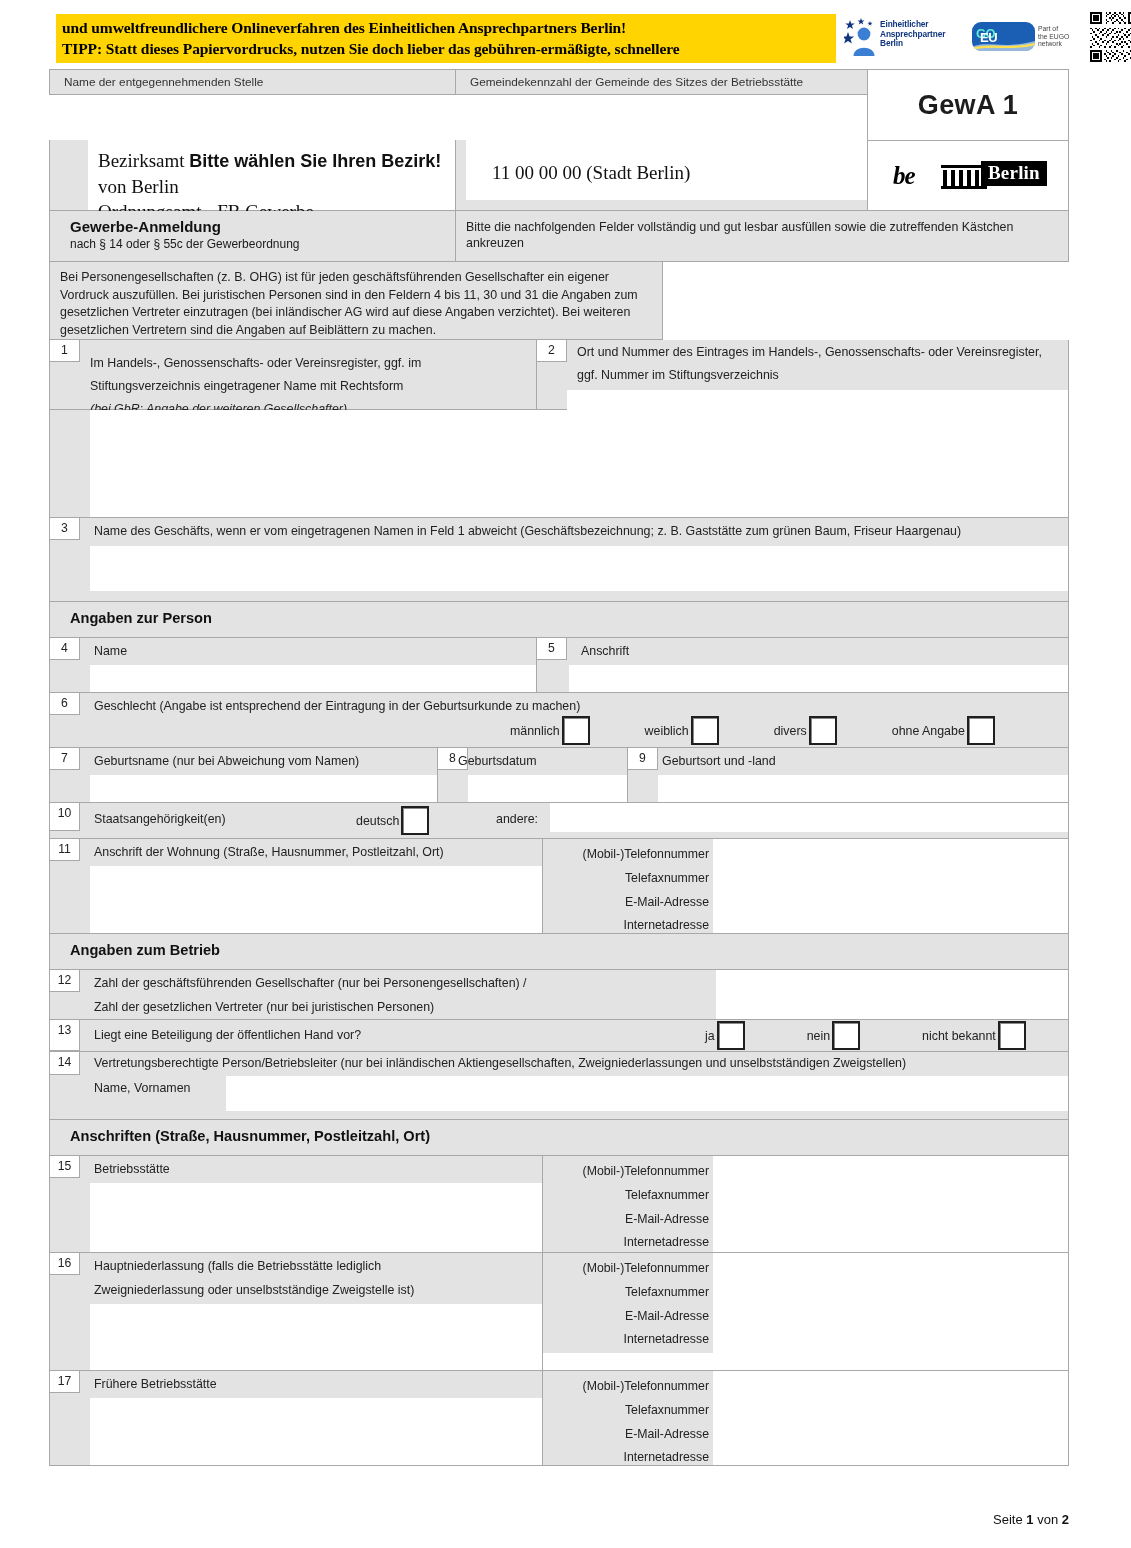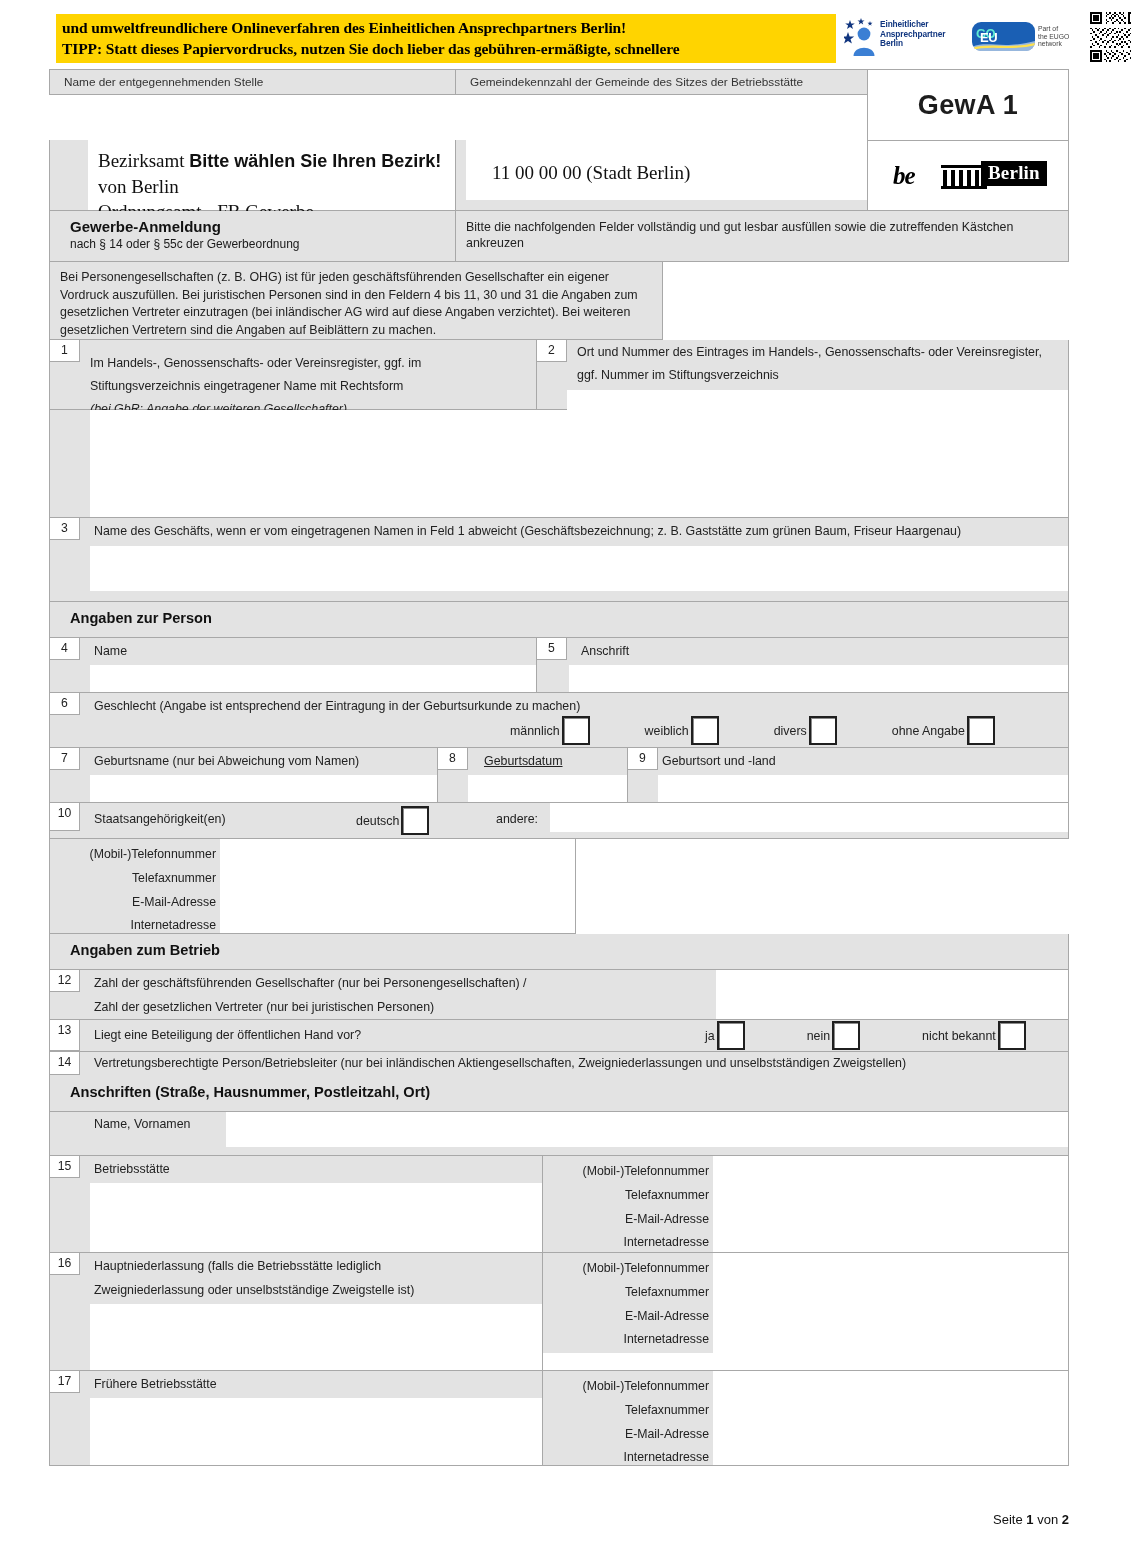--- a/index.html
+++ b/index.html
@@ -483,21 +483,21 @@
   </div>
 
   <div class="row">
     <div class="cell bl bb" style="width:388px;height:55px;background:#e3e3e3;position:relative;">
       <div class="numbox" style="position:absolute;left:0;top:0;">7</div>
       <div style="position:absolute;left:44px;top:5px;" class="lbl">Geburtsname (nur bei Abweichung vom Namen)</div>
       <div class="white" style="position:absolute;left:40px;top:27px;right:0;bottom:0;"></div>
     </div>
     <div class="cell bl bb" style="width:190px;height:55px;background:#e3e3e3;position:relative;">
       <div class="numbox" style="position:absolute;left:0;top:0;">8</div>
-      <div style="position:absolute;left:46px;top:5px;text-decoration:underline;" class="lbl">Geburtsdatum</div>
+      <div style="position:absolute;left:20px;top:5px;" class="lbl">Geburtsdatum</div>
       <div class="white" style="position:absolute;left:30px;top:27px;right:0;bottom:0;"></div>
     </div>
     <div class="cell bl br bb" style="width:442px;height:55px;background:#e3e3e3;position:relative;">
       <div class="numbox" style="position:absolute;left:0;top:0;">9</div>
       <div style="position:absolute;left:34px;top:5px;" class="lbl">Geburtsort und -land</div>
       <div class="white" style="position:absolute;left:30px;top:27px;right:0;bottom:0;"></div>
     </div>
   </div>
 
   <div class="row">
@@ -507,20 +507,25 @@
       <div class="cbx-wrap" style="position:absolute;left:306px;top:3px;">
         <span class="cbx-label">deutsch</span>
         <span class="cbx"></span>
       </div>
       <div style="position:absolute;left:446px;top:8px;" class="lbl">andere:</div>
       <div class="white" style="position:absolute;left:500px;top:0;right:0;bottom:6px;"></div>
     </div>
   </div>
 
   <div class="row">
+    <div class="cell bl bb" style="width:493px;height:95px;background:#e3e3e3;position:relative;">
+      <div class="numbox" style="position:absolute;left:0;top:0;">11</div>
+      <div style="position:absolute;left:44px;top:5px;" class="lbl">Anschrift der Wohnung (Straße, Hausnummer, Postleitzahl, Ort)</div>
+      <div class="white" style="position:absolute;left:40px;top:27px;right:0;bottom:0;"></div>
+    </div>
     <div class="cell bl br bb" style="width:527px;height:95px;background:#ffffff;position:relative;display:flex;">
       <div class="gray contact-col">
         <div>(Mobil-)Telefonnummer</div>
         <div>Telefaxnummer</div>
         <div>E-Mail-Adresse</div>
         <div>Internetadresse</div>
       </div>
       <div style="flex:1;">
         <div style="height:23.8px;margin-top:4px;"></div>
         <div style="height:23.8px;"></div>
@@ -568,29 +573,29 @@
     </div>
   </div>
 
   <div class="row">
     <div class="cell bl br" style="width:1020px;height:24px;background:#e3e3e3;position:relative;">
       <div class="numbox" style="position:absolute;left:0;top:0;height:23px;">14</div>
       <div style="position:absolute;left:44px;top:3px;" class="lbl">Vertretungsberechtigte Person/Betriebsleiter (nur bei inländischen Aktiengesellschaften, Zweigniederlassungen und unselbstständigen Zweigstellen)</div>
     </div>
   </div>
   <div class="row">
-    <div class="cell gray bl br bb" style="width:1020px;height:36px;padding:8px 0 0 20px;">
-      <div class="sect-title">Anschriften (Straße, Hausnummer, Postleitzahl, Ort)</div>
-    </div>
-  </div>
-
-  <div class="row">
     <div class="cell bl br bb" style="width:1020px;height:44px;background:#e3e3e3;position:relative;">
       <div style="position:absolute;left:44px;top:4px;" class="lbl">Name, Vornamen</div>
       <div class="white" style="position:absolute;left:176px;top:0;right:0;bottom:8px;"></div>
+    </div>
+  </div>
+
+  <div class="row">
+    <div class="cell gray bl br bb" style="width:1020px;height:36px;padding:8px 0 0 20px;">
+      <div class="sect-title">Anschriften (Straße, Hausnummer, Postleitzahl, Ort)</div>
     </div>
   </div>
 
   <div class="row">
     <div class="cell bl bb" style="width:493px;height:97px;background:#e3e3e3;position:relative;">
       <div class="numbox" style="position:absolute;left:0;top:0;">15</div>
       <div style="position:absolute;left:44px;top:5px;" class="lbl">Betriebsstätte</div>
       <div class="white" style="position:absolute;left:40px;top:27px;right:0;bottom:0;"></div>
     </div>
     <div class="cell bl br bb" style="width:527px;height:97px;background:#ffffff;position:relative;display:flex;">

